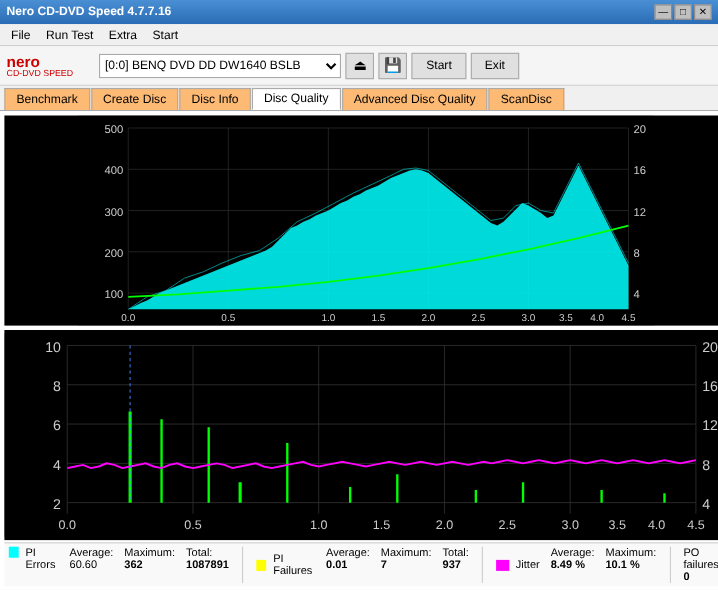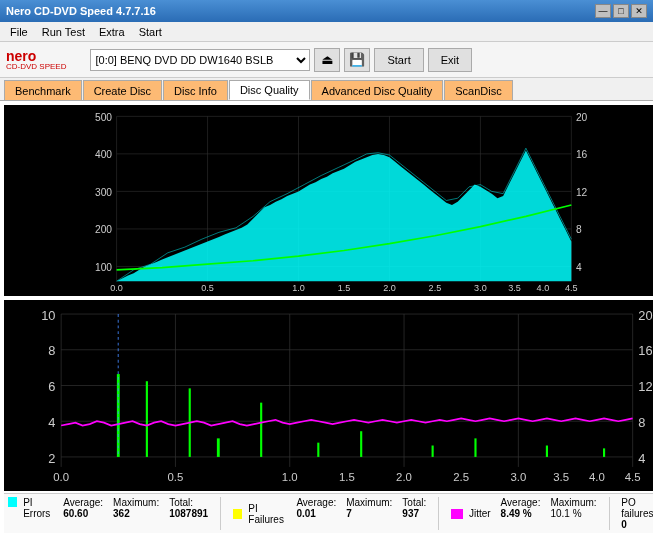--- a/index.html
+++ b/index.html
@@ -383,21 +383,21 @@
 
     <div class="stats-row">
 
       <div class="stat-group">
         <div style="display:flex;align-items:flex-start;gap:3px;">
           <div class="stat-label-color" style="background:#00ffff;"></div>
           <span>PI Errors</span>
         </div>
         <div class="stat-item">
           <span>Average:</span>
-          <span style="font-weight:bold;">60.60</span>
+          <span style="font-weight:normal;">60.60</span>
         </div>
         <div class="stat-item">
           <span>Maximum:</span>
           <span style="font-weight:bold;">362</span>
         </div>
         <div class="stat-item">
           <span>Total:</span>
           <span style="font-weight:bold;">1087891</span>
         </div>
       </div>
@@ -429,21 +429,21 @@
         <div style="display:flex;align-items:center;gap:3px;">
           <div class="stat-label-color" style="background:#ff00ff;"></div>
           <span>Jitter</span>
         </div>
         <div class="stat-item">
           <span>Average:</span>
           <span style="font-weight:bold;">8.49 %</span>
         </div>
         <div class="stat-item">
           <span>Maximum:</span>
-          <span style="font-weight:normal;">10.1 %</span>
+          <span style="font-weight:bold;">10.1 %</span>
         </div>
       </div>
 
       <div style="width:1px;background:#ccc;margin:0 4px;"></div>
 
       <div class="stat-item">
         <span>PO failures:</span>
         <span style="font-weight:bold;">0</span>
       </div>
     </div>

